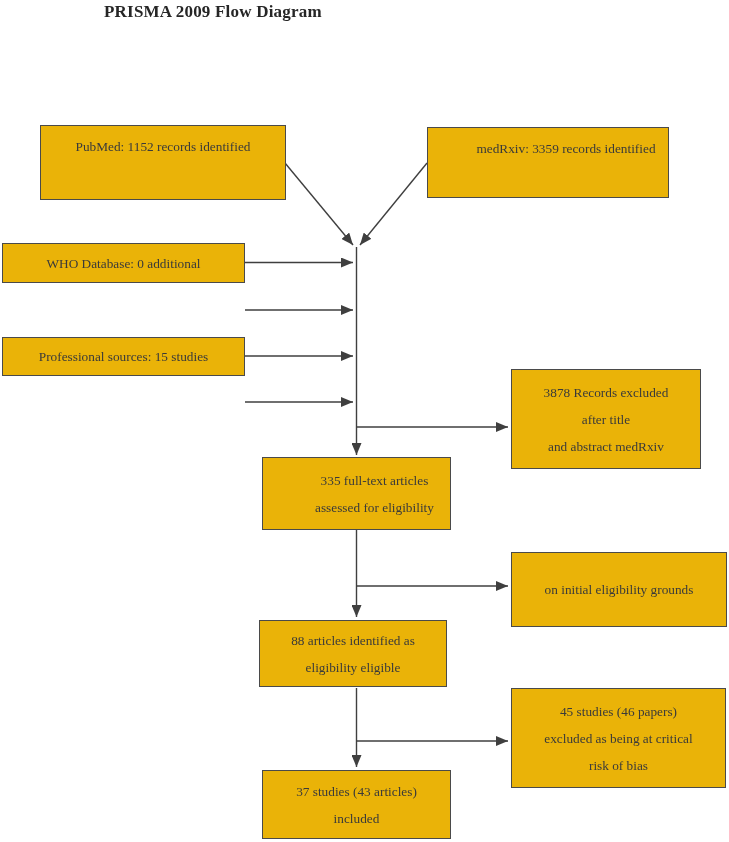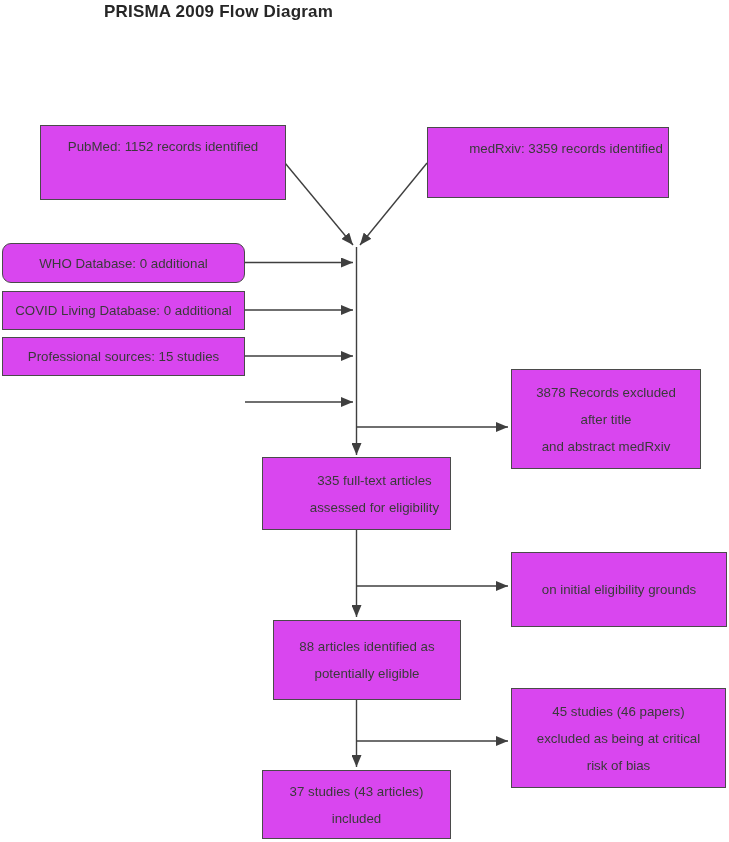--- a/index.html
+++ b/index.html
@@ -1,38 +1,38 @@
 <!DOCTYPE html>
 <html><head>
 <meta charset="utf-8">
 <style>
   html, body { margin: 0; padding: 0; background: #ffffff; }
   #canvas {
     position: relative;
     width: 729px;
     height: 842px;
     background: #ffffff;
-    font-family: Liberation Sans, sans-serif;
+    font-family: Liberation Serif, serif;
     overflow: hidden;
   }
   #title {
     position: absolute;
     left: 104px;
     top: 2px;
     font-size: 17px;
     font-weight: 700;
     color: #262626;
     letter-spacing: 0.2px;
     white-space: nowrap;
   }
   .box {
     position: absolute;
     box-sizing: border-box;
     border: 1.5px solid #4a4a4a;
-    background: #d946ef;
+    background: #eab308;
     display: flex;
     flex-direction: column;
     justify-content: center;
     align-items: center;
     text-align: center;
     font-size: 13.3px;
     color: #3a3a3a;
   }
   .box .ln { line-height: 27px; white-space: nowrap; }
   .top-align { justify-content: flex-start; padding-top: 7px; }
@@ -40,28 +40,28 @@
     position: absolute;
     left: 0; top: 0;
     width: 729px; height: 842px;
     pointer-events: none;
   }
   #arrow-layer line { stroke: #3f3f3f; stroke-width: 1.4; }
 
   
   #node-pubmed               { left: 40px;  top: 125px; width: 246px; height: 75px; }
   #node-medrxiv              { left: 427px; top: 127px; width: 242px; height: 71px; padding-left: 36px; }
-  #node-who                  { left: 2px;   top: 243px; width: 243px; height: 40px; border-radius: 9px; }
+  #node-who                  { left: 2px;   top: 243px; width: 243px; height: 40px; }
   #node-covid-living         { left: 2px;   top: 291px; width: 243px; height: 39px; }
   #node-professional         { left: 2px;   top: 337px; width: 243px; height: 39px; }
   #node-handsearch           { left: 2px;   top: 382px; width: 243px; height: 40px; }
   #node-excluded-title       { left: 511px; top: 369px; width: 190px; height: 100px; }
   #node-fulltext-assessed    { left: 262px; top: 457px; width: 189px; height: 73px; padding-left: 36px; }
   #node-excluded-eligibility { left: 511px; top: 552px; width: 216px; height: 75px; }
-  #node-potentially-eligible { left: 273px; top: 620px; width: 188px; height: 80px; align-items: center; }
+  #node-potentially-eligible { left: 259px; top: 620px; width: 188px; height: 67px; align-items: center; }
   #node-excluded-bias        { left: 511px; top: 688px; width: 215px; height: 100px; }
   #node-included             { left: 262px; top: 770px; width: 189px; height: 69px; }
 </style>
 </head>
 <body>
 
 <div id="canvas">
 
   <div id="title">PRISMA 2009 Flow Diagram</div>
 
@@ -90,23 +90,20 @@
   </div>
 
   <div class="box top-align" id="node-medrxiv">
     <div class="ln">medRxiv: 3359 records identified</div>
   </div>
 
   <div class="box" id="node-who">
     <div class="ln">WHO Database: 0 additional</div>
   </div>
 
-  <div class="box" id="node-covid-living">
-    <div class="ln">COVID Living Database: 0 additional</div>
-  </div>
 
   <div class="box" id="node-professional">
     <div class="ln">Professional sources: 15 studies</div>
   </div>
 
 
   <div class="box" id="node-excluded-title">
     <div class="ln">3878 Records excluded</div>
     <div class="ln">after title</div>
     <div class="ln">and abstract medRxiv</div>
@@ -116,21 +113,21 @@
     <div class="ln">335 full-text articles</div>
     <div class="ln">assessed for eligibility</div>
   </div>
 
   <div class="box" id="node-excluded-eligibility">
     <div class="ln">on initial eligibility grounds</div>
   </div>
 
   <div class="box" id="node-potentially-eligible">
     <div class="ln">88 articles identified as</div>
-    <div class="ln">potentially eligible</div>
+    <div class="ln">eligibility eligible</div>
   </div>
 
   <div class="box" id="node-excluded-bias">
     <div class="ln">45 studies (46 papers)</div>
     <div class="ln">excluded as being at critical</div>
     <div class="ln">risk of bias</div>
   </div>
 
   <div class="box" id="node-included">
     <div class="ln">37 studies (43 articles)</div>

